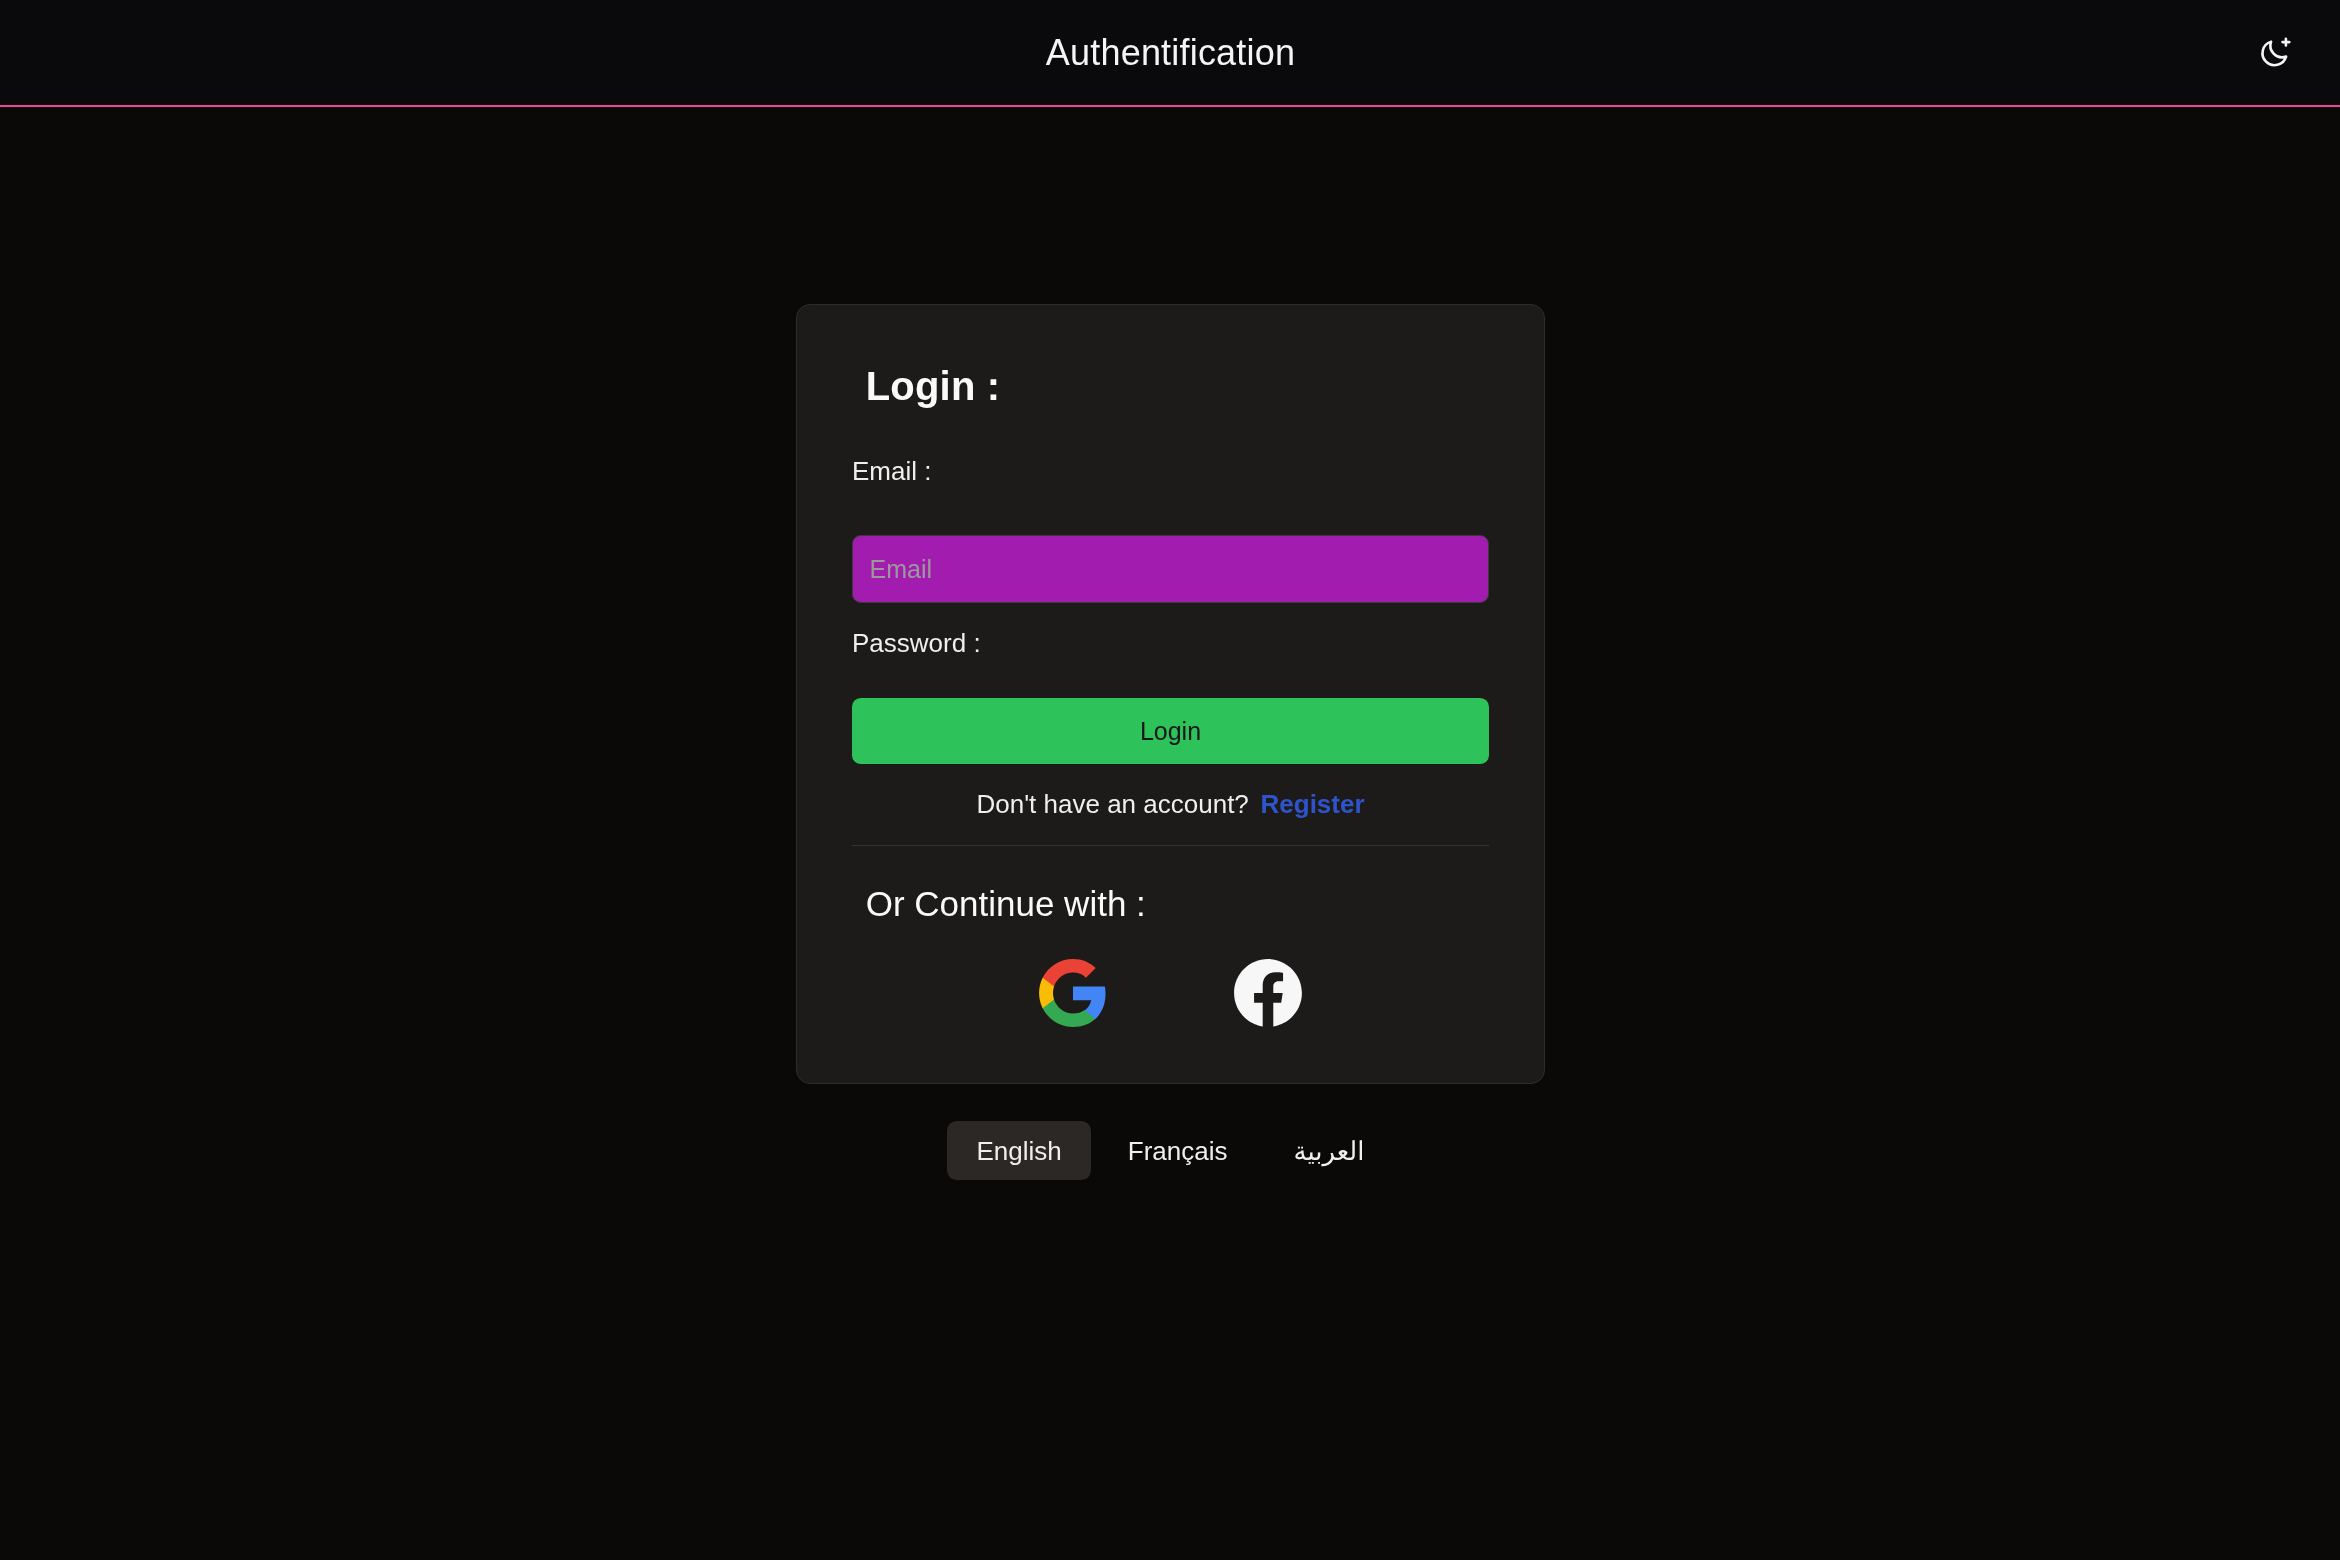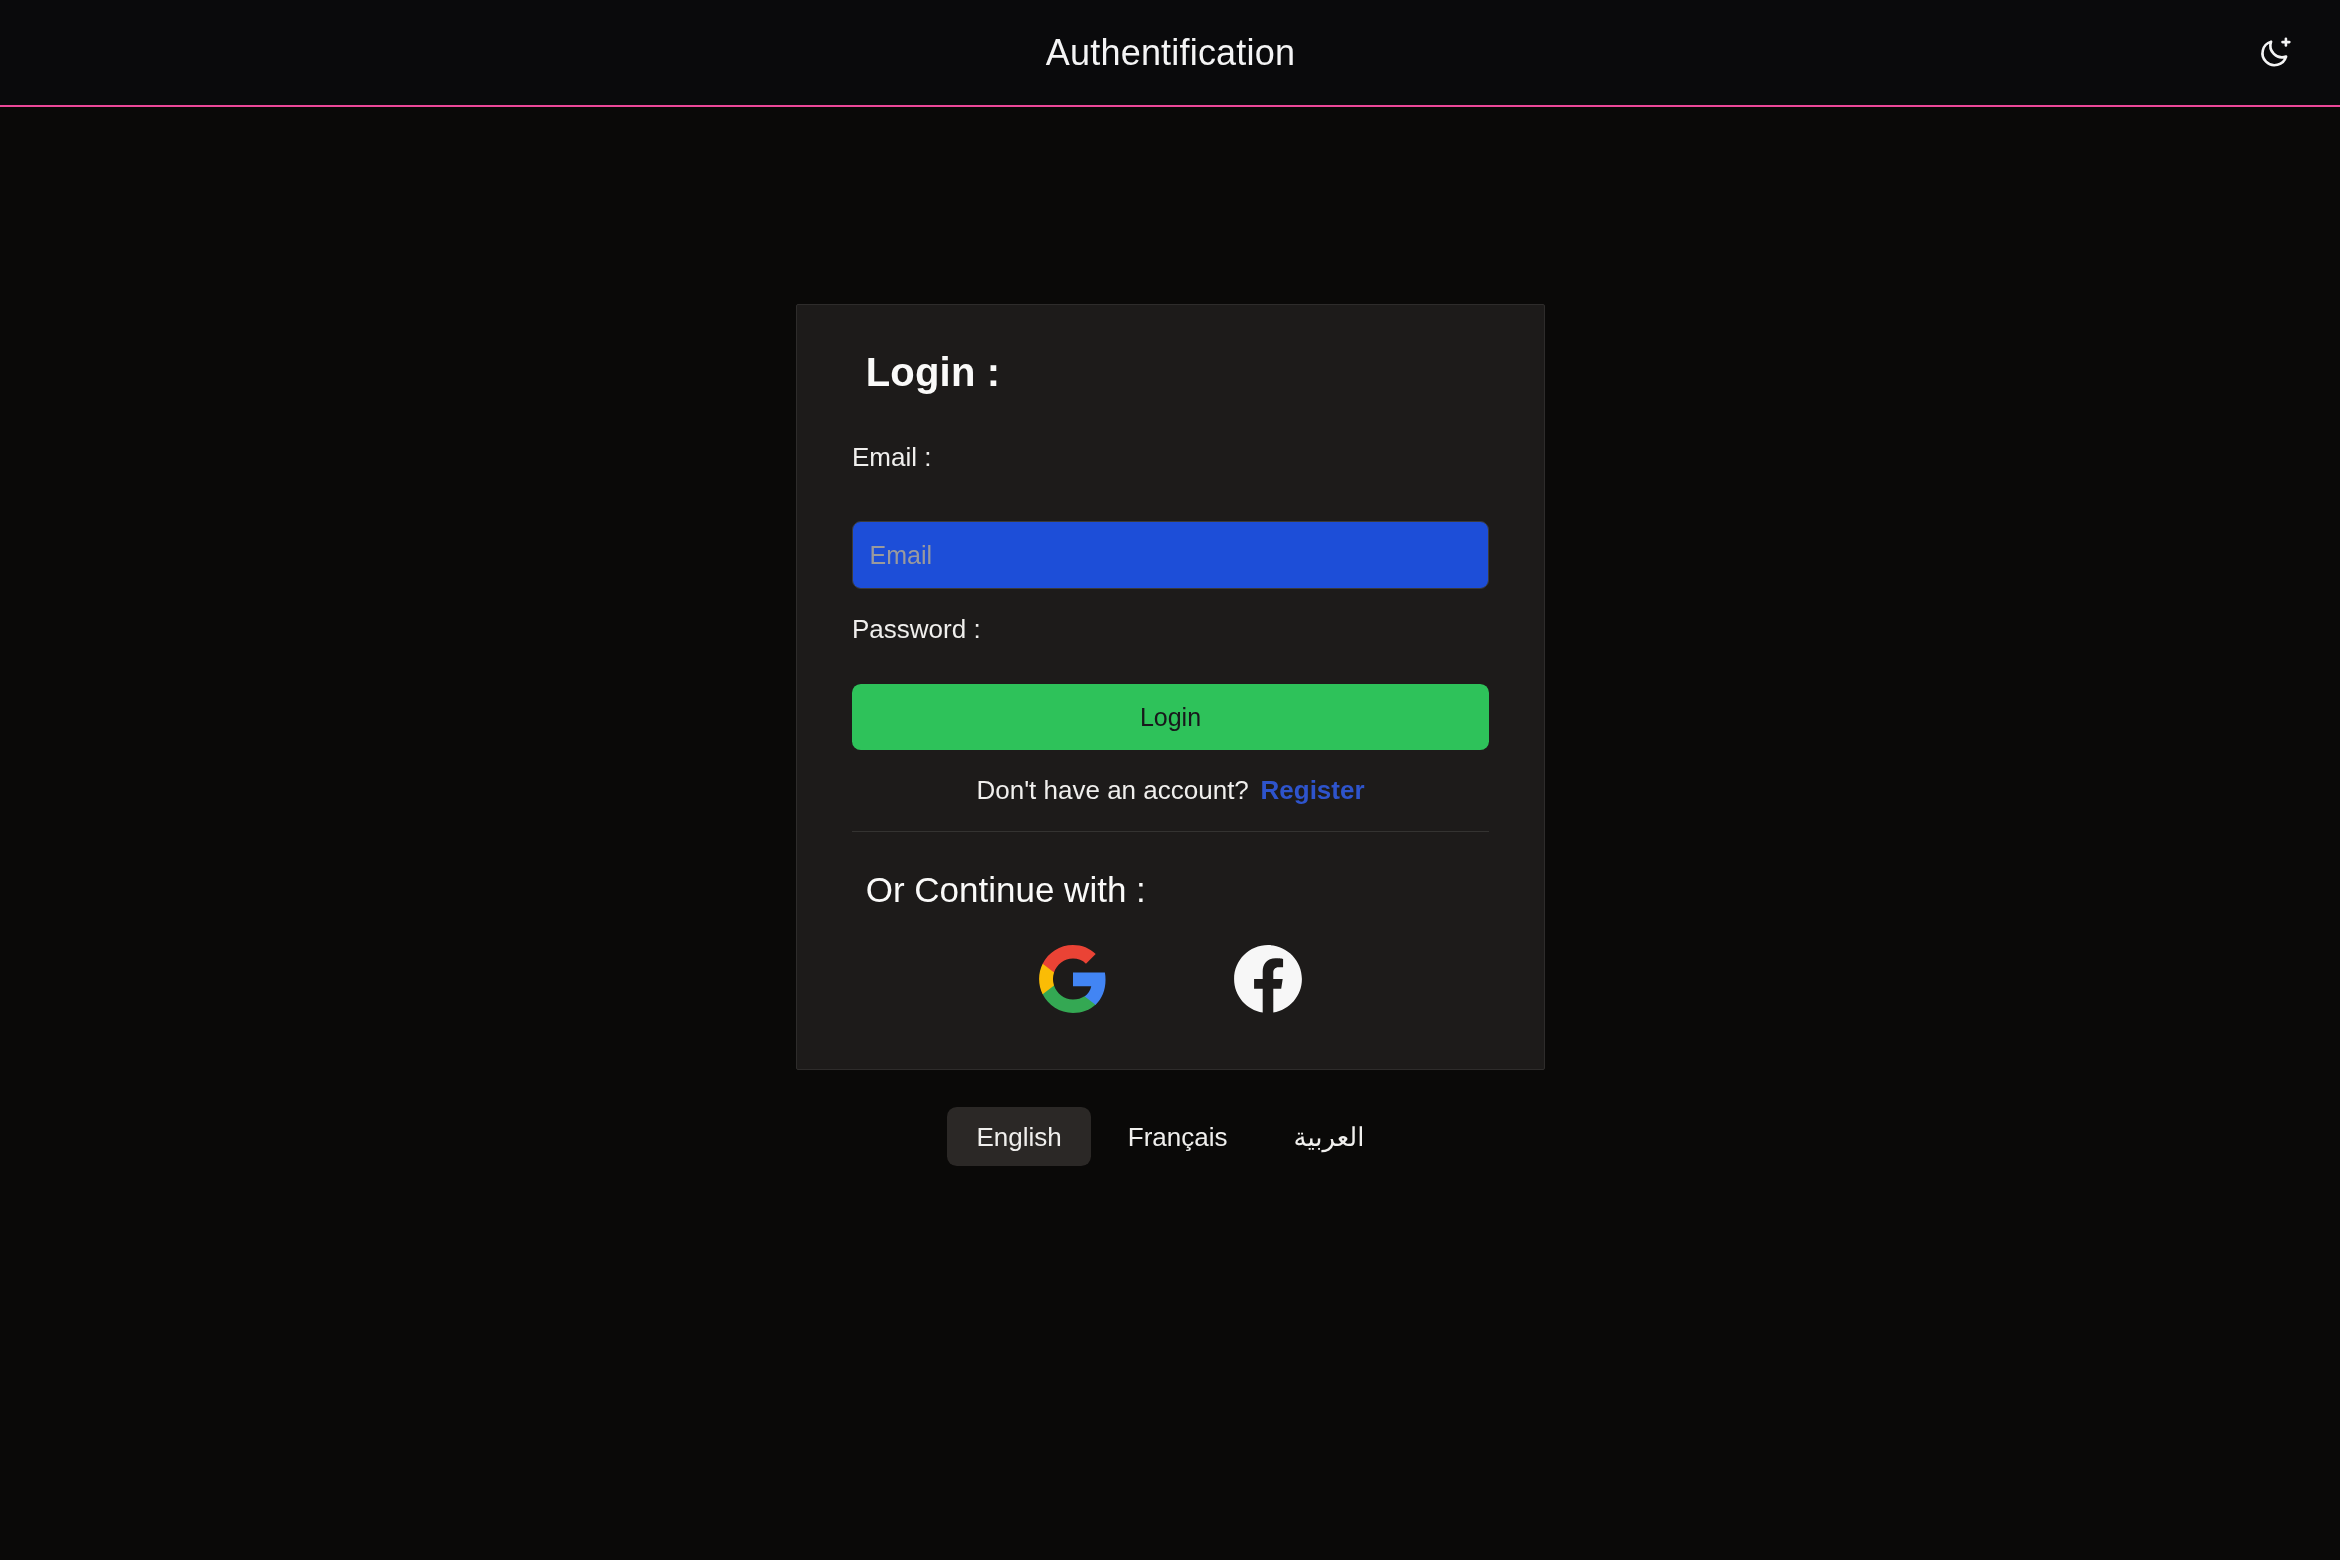--- a/index.html
+++ b/index.html
@@ -55,22 +55,22 @@
     flex-direction: column;
     align-items: center;
   }
 
   
   .card {
     width: 749px;
     margin-top: 197px;
     background: #1d1b1a;
     border: 1px solid #2e2c2b;
-    border-radius: 2px;
-    padding: 45px 55px 49px 55px;
+    border-radius: 14px;
+    padding: 59px 55px 49px 55px;
   }
 
   .card-title {
     font-size: 40px;
     font-weight: bold;
     color: #fafaf9;
     margin: 0 0 47px 13.7px;
     letter-spacing: 0.2px;
   }
 
@@ -81,21 +81,21 @@
     font-size: 26px;
     color: #f0efed;
     margin-bottom: 10.7px;
     font-weight: 400;
   }
 
   .field-input {
     display: block;
     width: 100%;
     height: 68px;
-    background: #1d4ed8;
+    background: #a21caf;
     border: 1px solid #3b3a38;
     border-radius: 8.8px;
     color: #f0efed;
     font-size: 25px;
     font-family: "Liberation Sans", sans-serif;
     padding: 0 16.6px;
     outline: none;
     margin-top: 48px;
   }
   .field-input::placeholder { color: #9a9a9d; }

